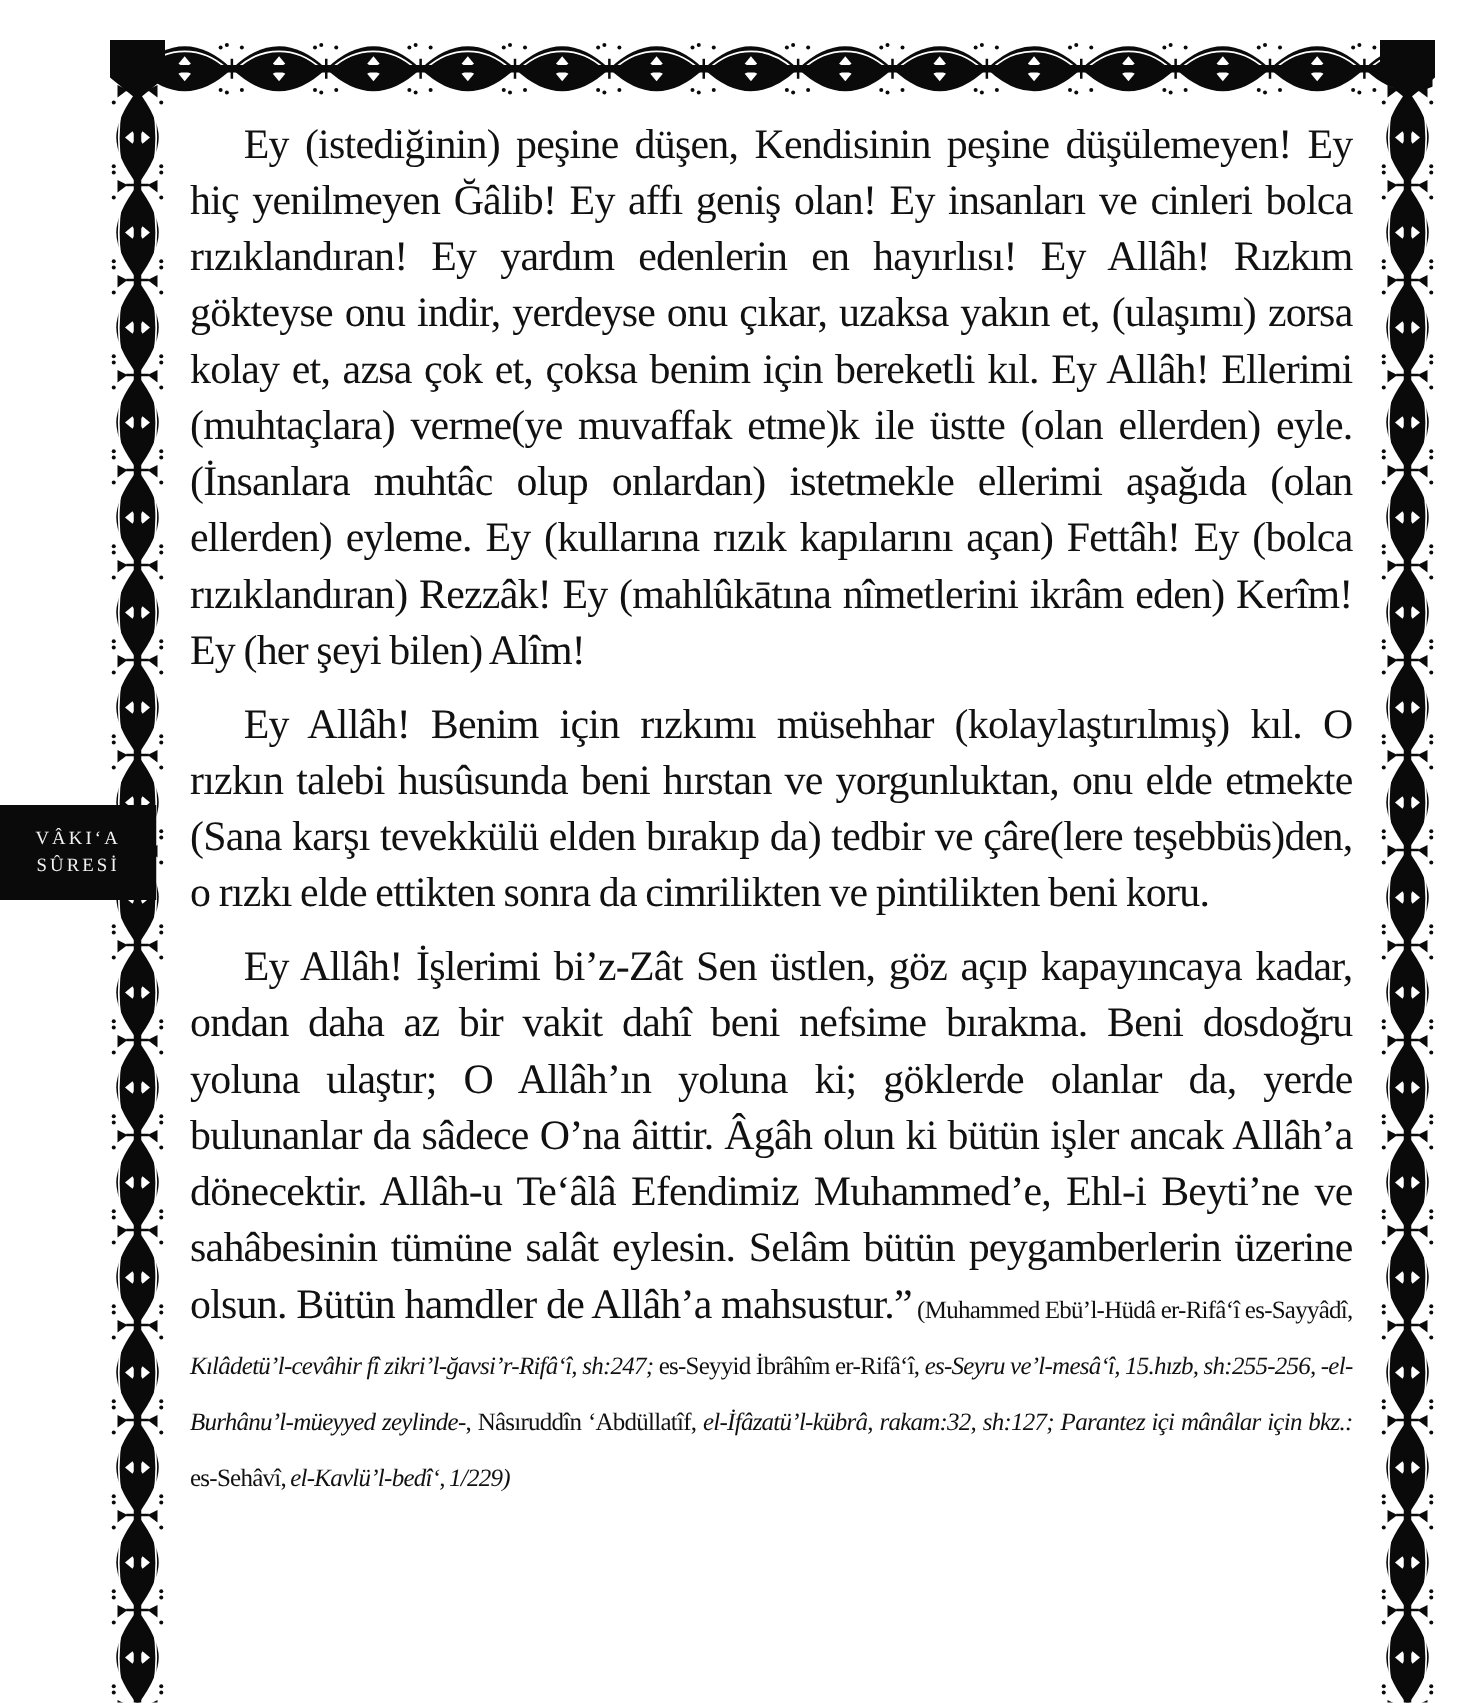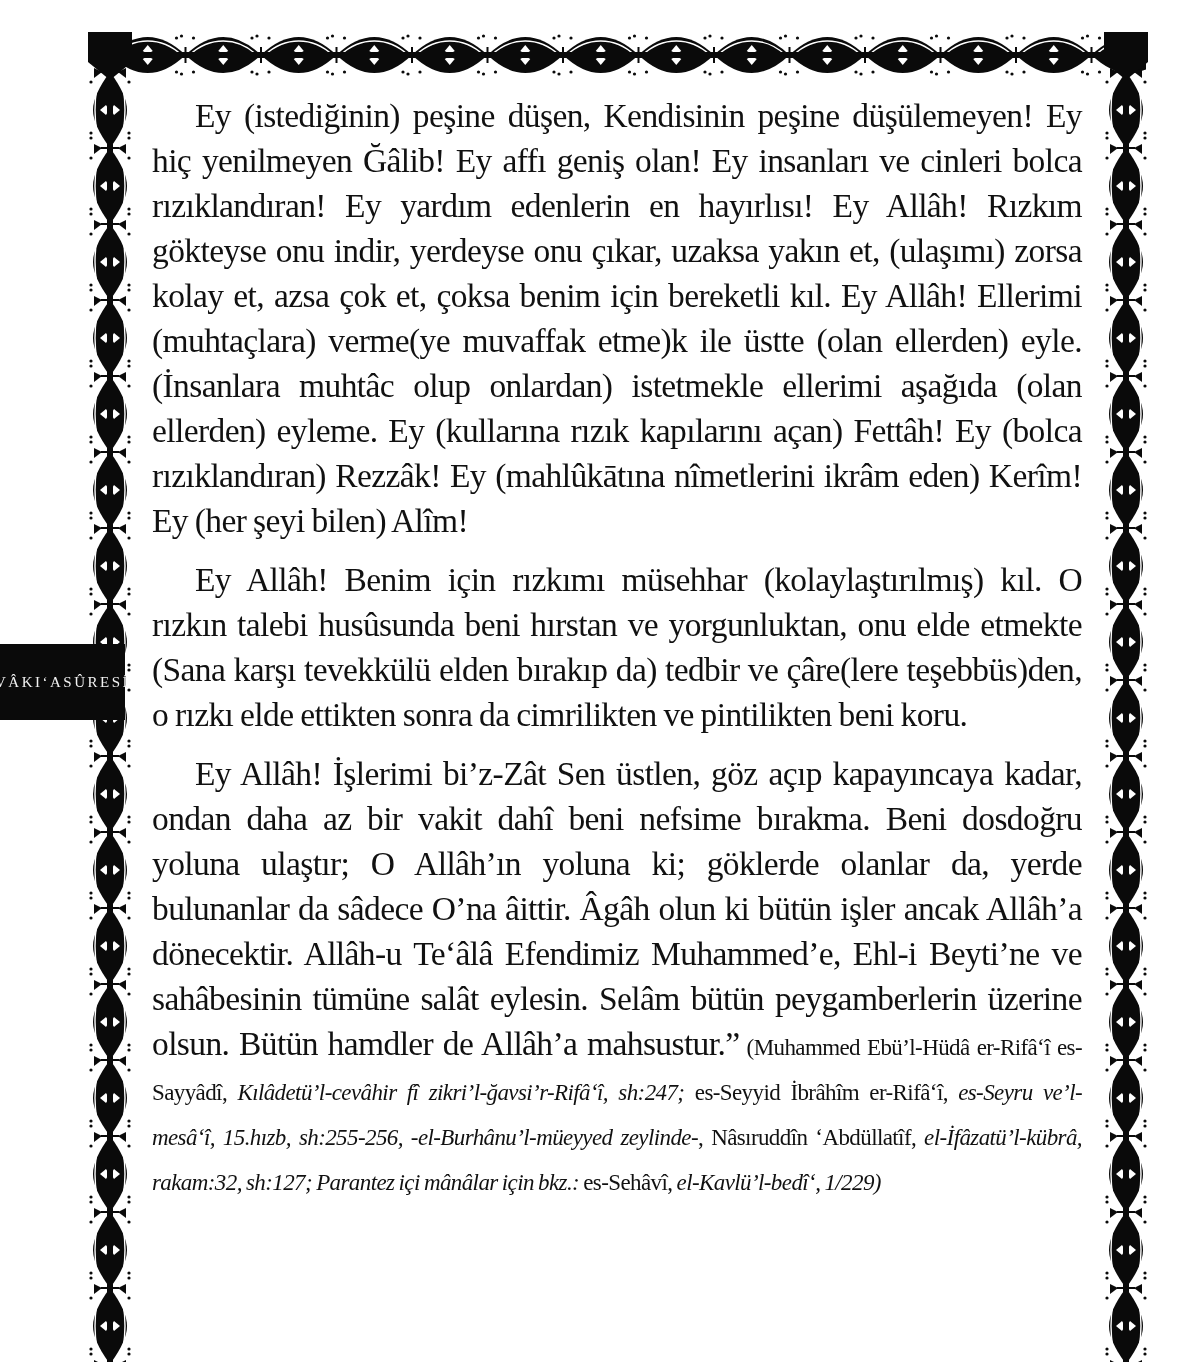--- a/index.html
+++ b/index.html
@@ -7,34 +7,34 @@
       width: 1184px; height: 1362px; background: #ffffff; position: relative; overflow: hidden;
       font-family: "Liberation Serif", serif; color: #111111;
     }
     .frame-top {
       position: absolute; left: 88px; top: 32px; width: 1058px; height: 46px;
     }
     .frame-left { position: absolute; left: 88px; top: 32px; width: 44px; height: 1340px; }
     .frame-right { position: absolute; left: 1104px; top: 32px; width: 44px; height: 1340px; }
     .section-label {
       position: absolute; left: 0; top: 644px; width: 125px; height: 76px; background: #0a0a0a;
-      color: #f2f2f2; display: flex; align-items: center; justify-content: center;
+      color: #f2f2f2; display: flex; flex-direction: column; align-items: center; justify-content: center;
       font-family: "Liberation Serif", serif; font-size: 15px; letter-spacing: 2.5px; line-height: 22px;
     }
     .text-area {
       position: absolute; left: 152px; top: 93px; width: 930px;
     }
     p.para {
       margin: 0 0 14px 0; font-size: 33.5px; line-height: 45px; text-align: justify;
       text-indent: 43px; transform-origin: left top; letter-spacing: -0.6px; word-spacing: -1px;
       font-stretch: condensed;
     }
     p.para.p2 { margin-top: 0; }
     b { font-weight: normal; }
-    .cite { font-size: 23px; line-height: 35px; margin-top: 32px; }
+    .cite { font-size: 20px; line-height: 35px; margin-top: 32px; }
     .cite i { font-style: italic; }
   </style>
 </head>
 <body>
 
 <svg class="frame-top" viewBox="0 0 1058 46" preserveAspectRatio="none" id="frameTop">
     <g>
       <path d="M22 23 Q40.875 5 59.75 5 Q78.625 5 97.5 23 Q78.625 41 59.75 41 Q40.875 41 22 23 Z" fill="#0a0a0a"></path>
       <path d="M26 23 Q40.875 9 59.75 9 Q78.625 9 93.5 23" fill="none" stroke="#fff" stroke-width="1.4"></path>
       <path d="M59.75 13 L64.75 19 L59.75 22 L54.75 19 Z" fill="#fff"></path>

